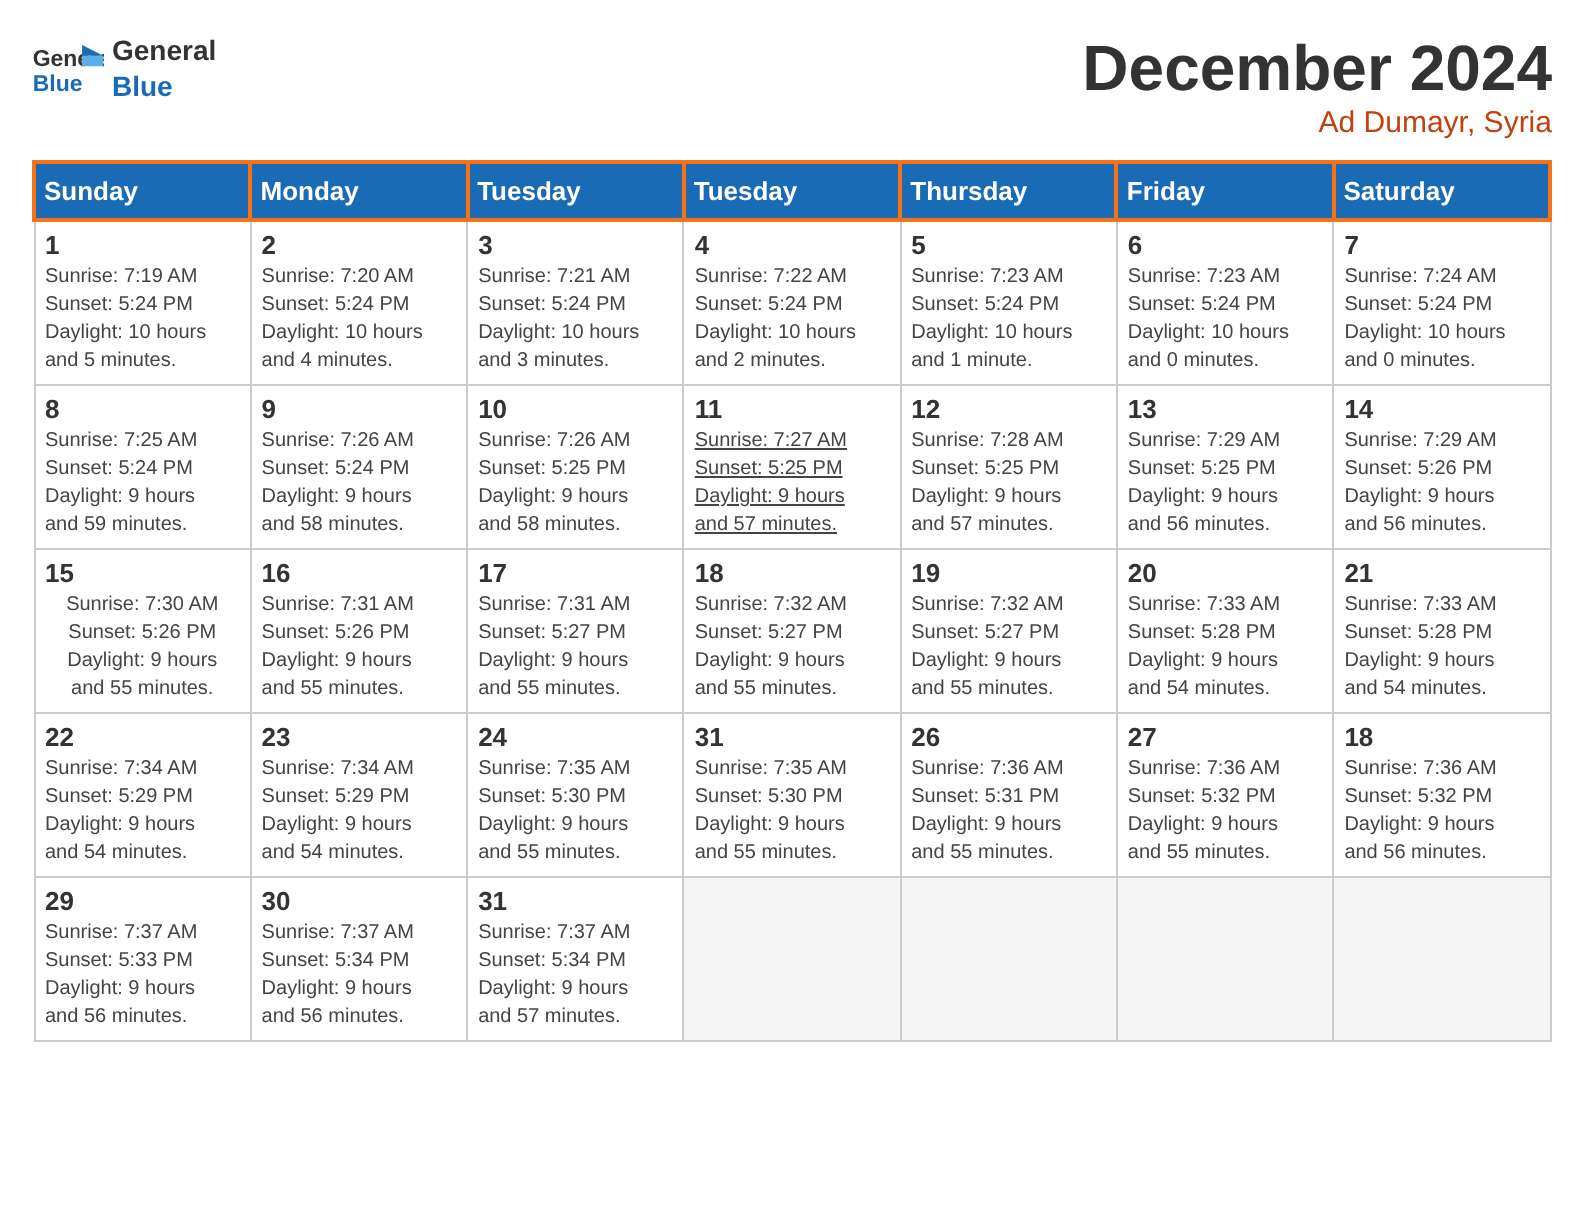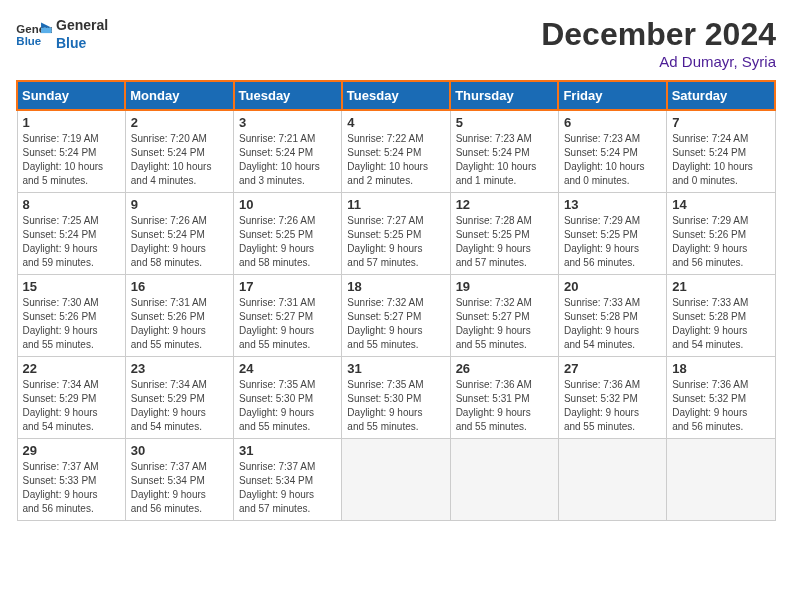--- a/index.html
+++ b/index.html
@@ -28,21 +28,21 @@
     .title-block {
       text-align: right;
     }
     .month-title {
       font-size: 32px;
       font-weight: bold;
       color: #333;
     }
     .location {
       font-size: 15px;
-      color: #4c1d95;
+      color: #c2410c;
     }
     table {
       width: 100%;
       border-collapse: collapse;
       table-layout: fixed;
     }
     th {
       background: #1a6bb5;
       color: #fff;
       font-size: 13px;
@@ -178,21 +178,21 @@
         </td>
         <td>
           <span class="day-num">10</span>
           <div class="cell-text" style="white-space: pre-line;">Sunrise: 7:26 AM
 Sunset: 5:25 PM
 Daylight: 9 hours
 and 58 minutes.</div>
         </td>
         <td>
           <span class="day-num">11</span>
-          <div class="cell-text" style="white-space: pre-line;">Sunrise: 7:27 AM
+          <div class="cell-text" style="white-space: pre-line; text-decoration: underline;">Sunrise: 7:27 AM
 Sunset: 5:25 PM
 Daylight: 9 hours
 and 57 minutes.</div>
         </td>
         <td>
           <span class="day-num">12</span>
           <div class="cell-text" style="white-space: pre-line;">Sunrise: 7:28 AM
 Sunset: 5:25 PM
 Daylight: 9 hours
 and 57 minutes.</div>
@@ -208,21 +208,21 @@
           <span class="day-num">14</span>
           <div class="cell-text" style="white-space: pre-line;">Sunrise: 7:29 AM
 Sunset: 5:26 PM
 Daylight: 9 hours
 and 56 minutes.</div>
         </td>
       </tr>
       <tr>
         <td>
           <span class="day-num">15</span>
-          <div class="cell-text" style="white-space: pre-line;">Sunrise: 7:30 AM
+          <div class="cell-text" style="white-space: pre-line; text-align: center;">Sunrise: 7:30 AM
 Sunset: 5:26 PM
 Daylight: 9 hours
 and 55 minutes.</div>
         </td>
         <td>
           <span class="day-num">16</span>
           <div class="cell-text" style="white-space: pre-line;">Sunrise: 7:31 AM
 Sunset: 5:26 PM
 Daylight: 9 hours
 and 55 minutes.</div>

